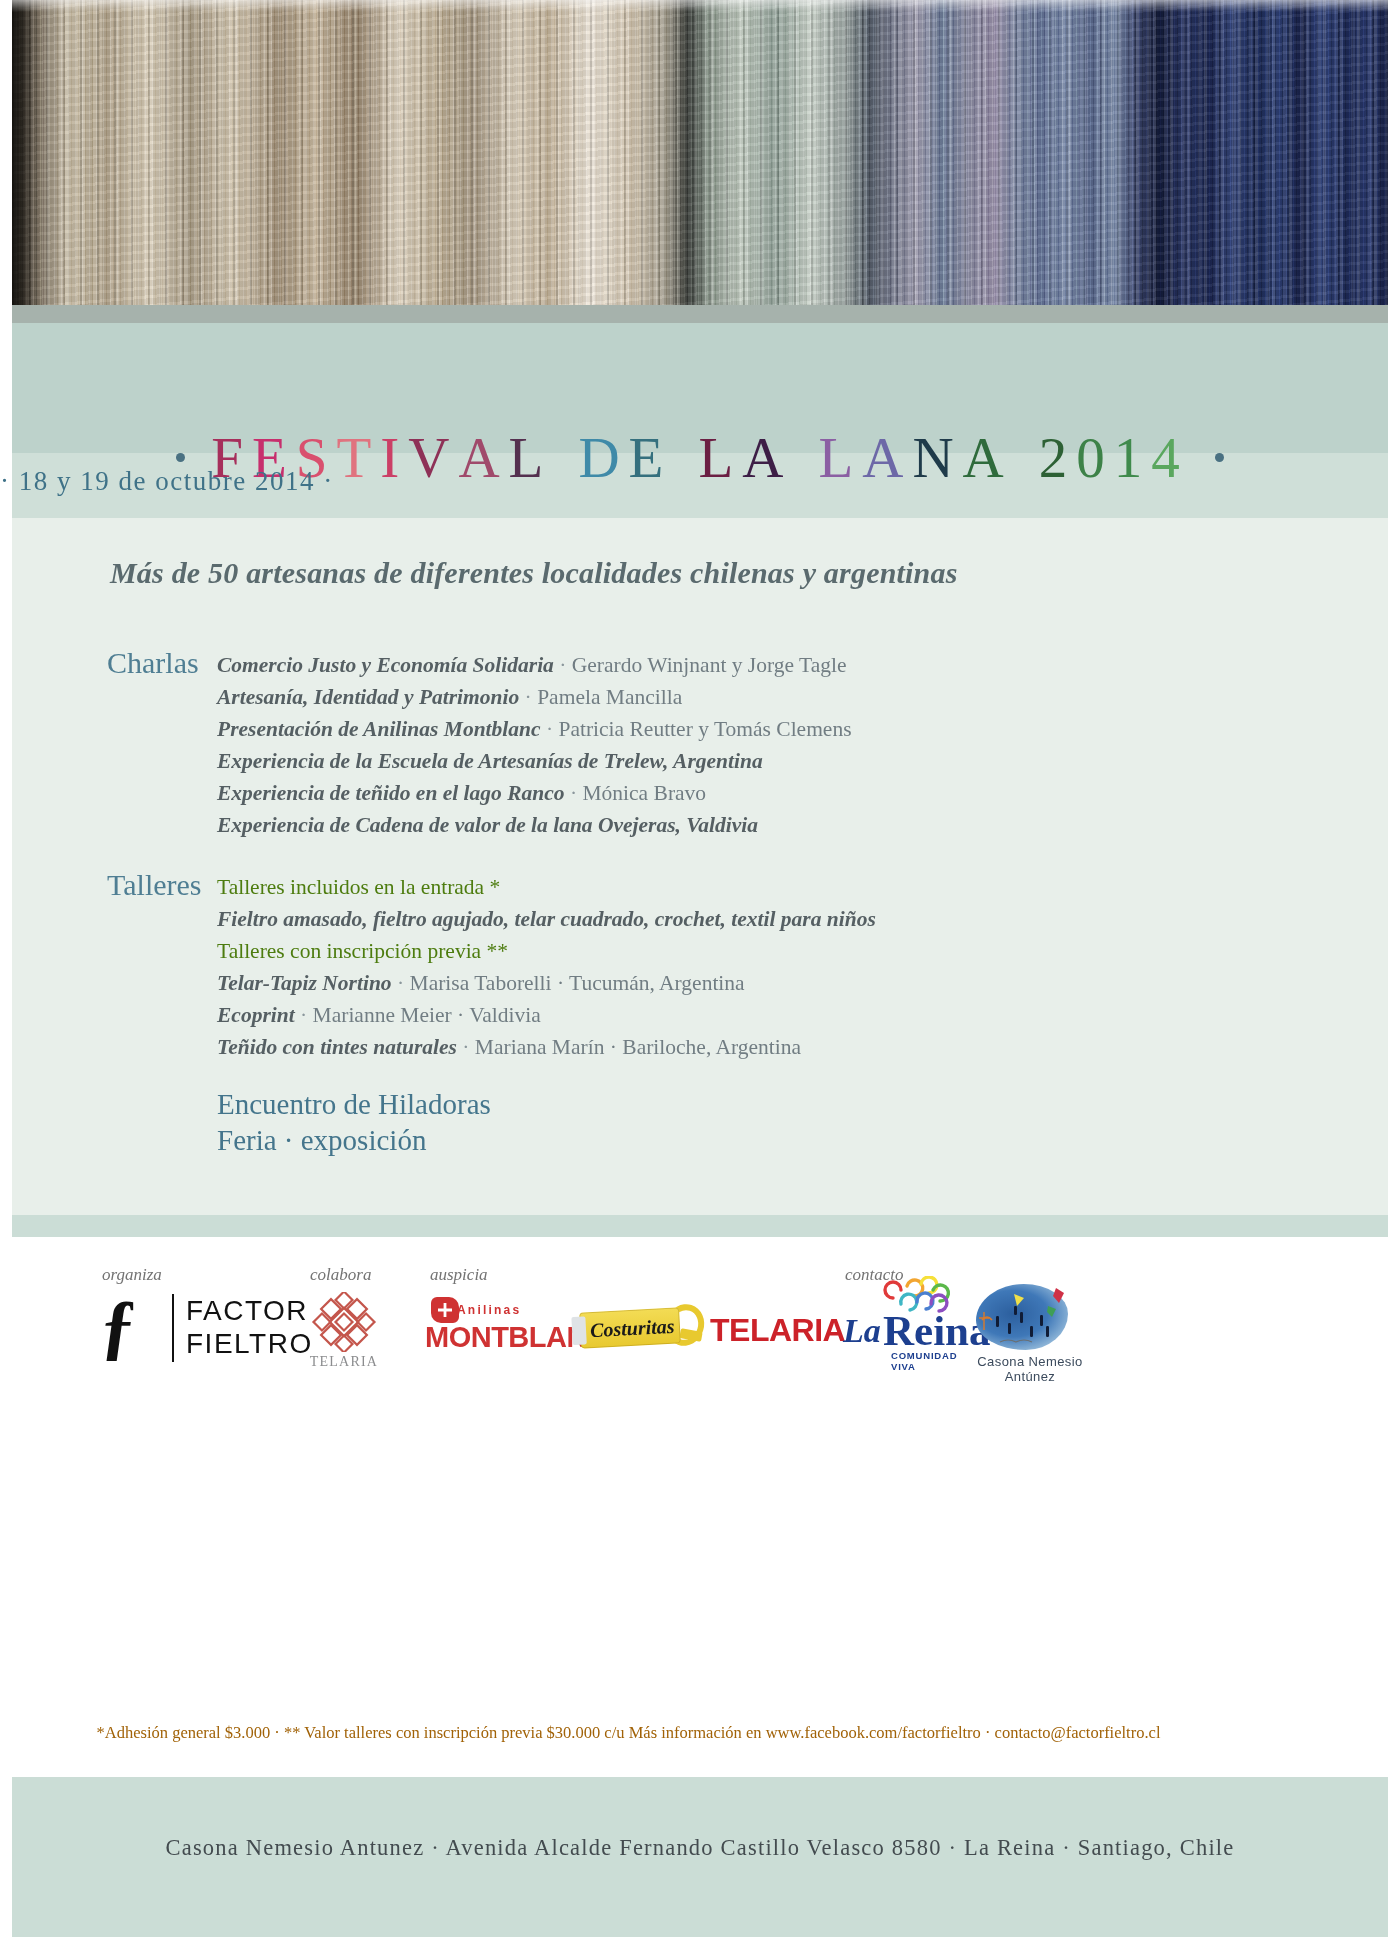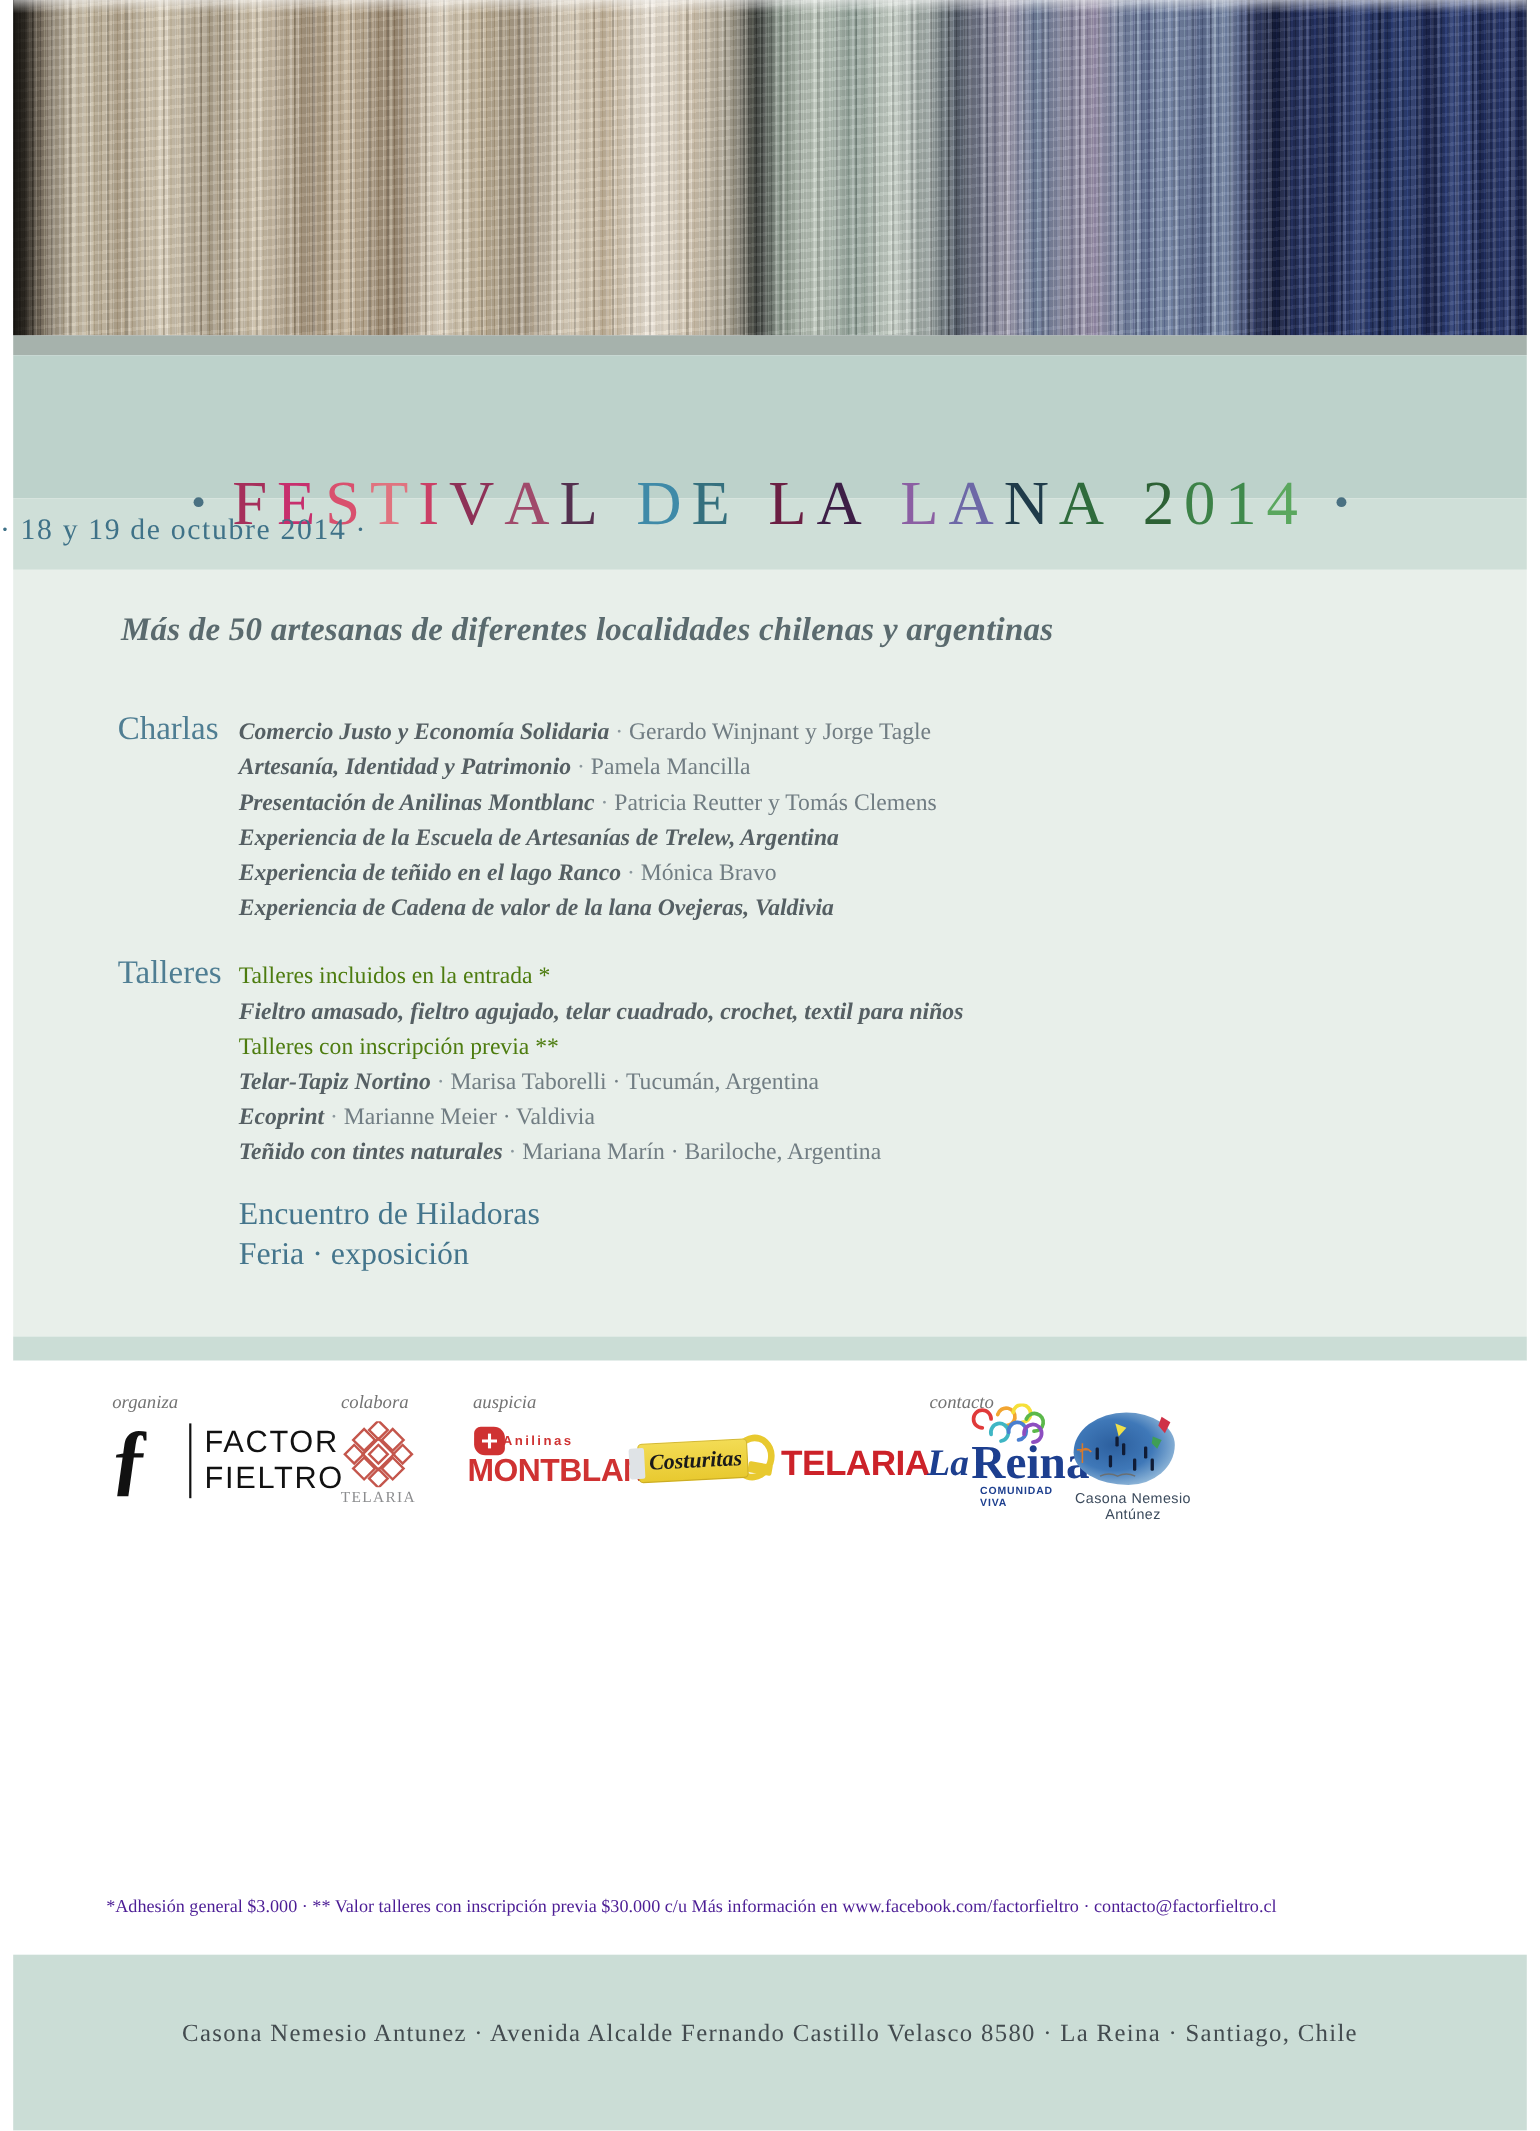--- a/index.html
+++ b/index.html
@@ -411,21 +411,21 @@
     text-align: center; color: #3b4a5c; font-size: 13px; letter-spacing: 0.4px;
     font-family: "Liberation Sans", "DejaVu Sans", sans-serif;
   }
 
   
   .footnote {
     position: absolute;
     left: 0; top: 1723px; width: 1257px;
     text-align: center;
     font-size: 16.5px;
-    color: #4c1d95;
+    color: #a16207;
     font-family: "Liberation Serif", "DejaVu Serif", serif;
     white-space: nowrap;
   }
 
   
   .address {
     position: absolute;
     left: 0; top: 1835px; width: 1400px;
     text-align: center;
     font-size: 22.5px;

